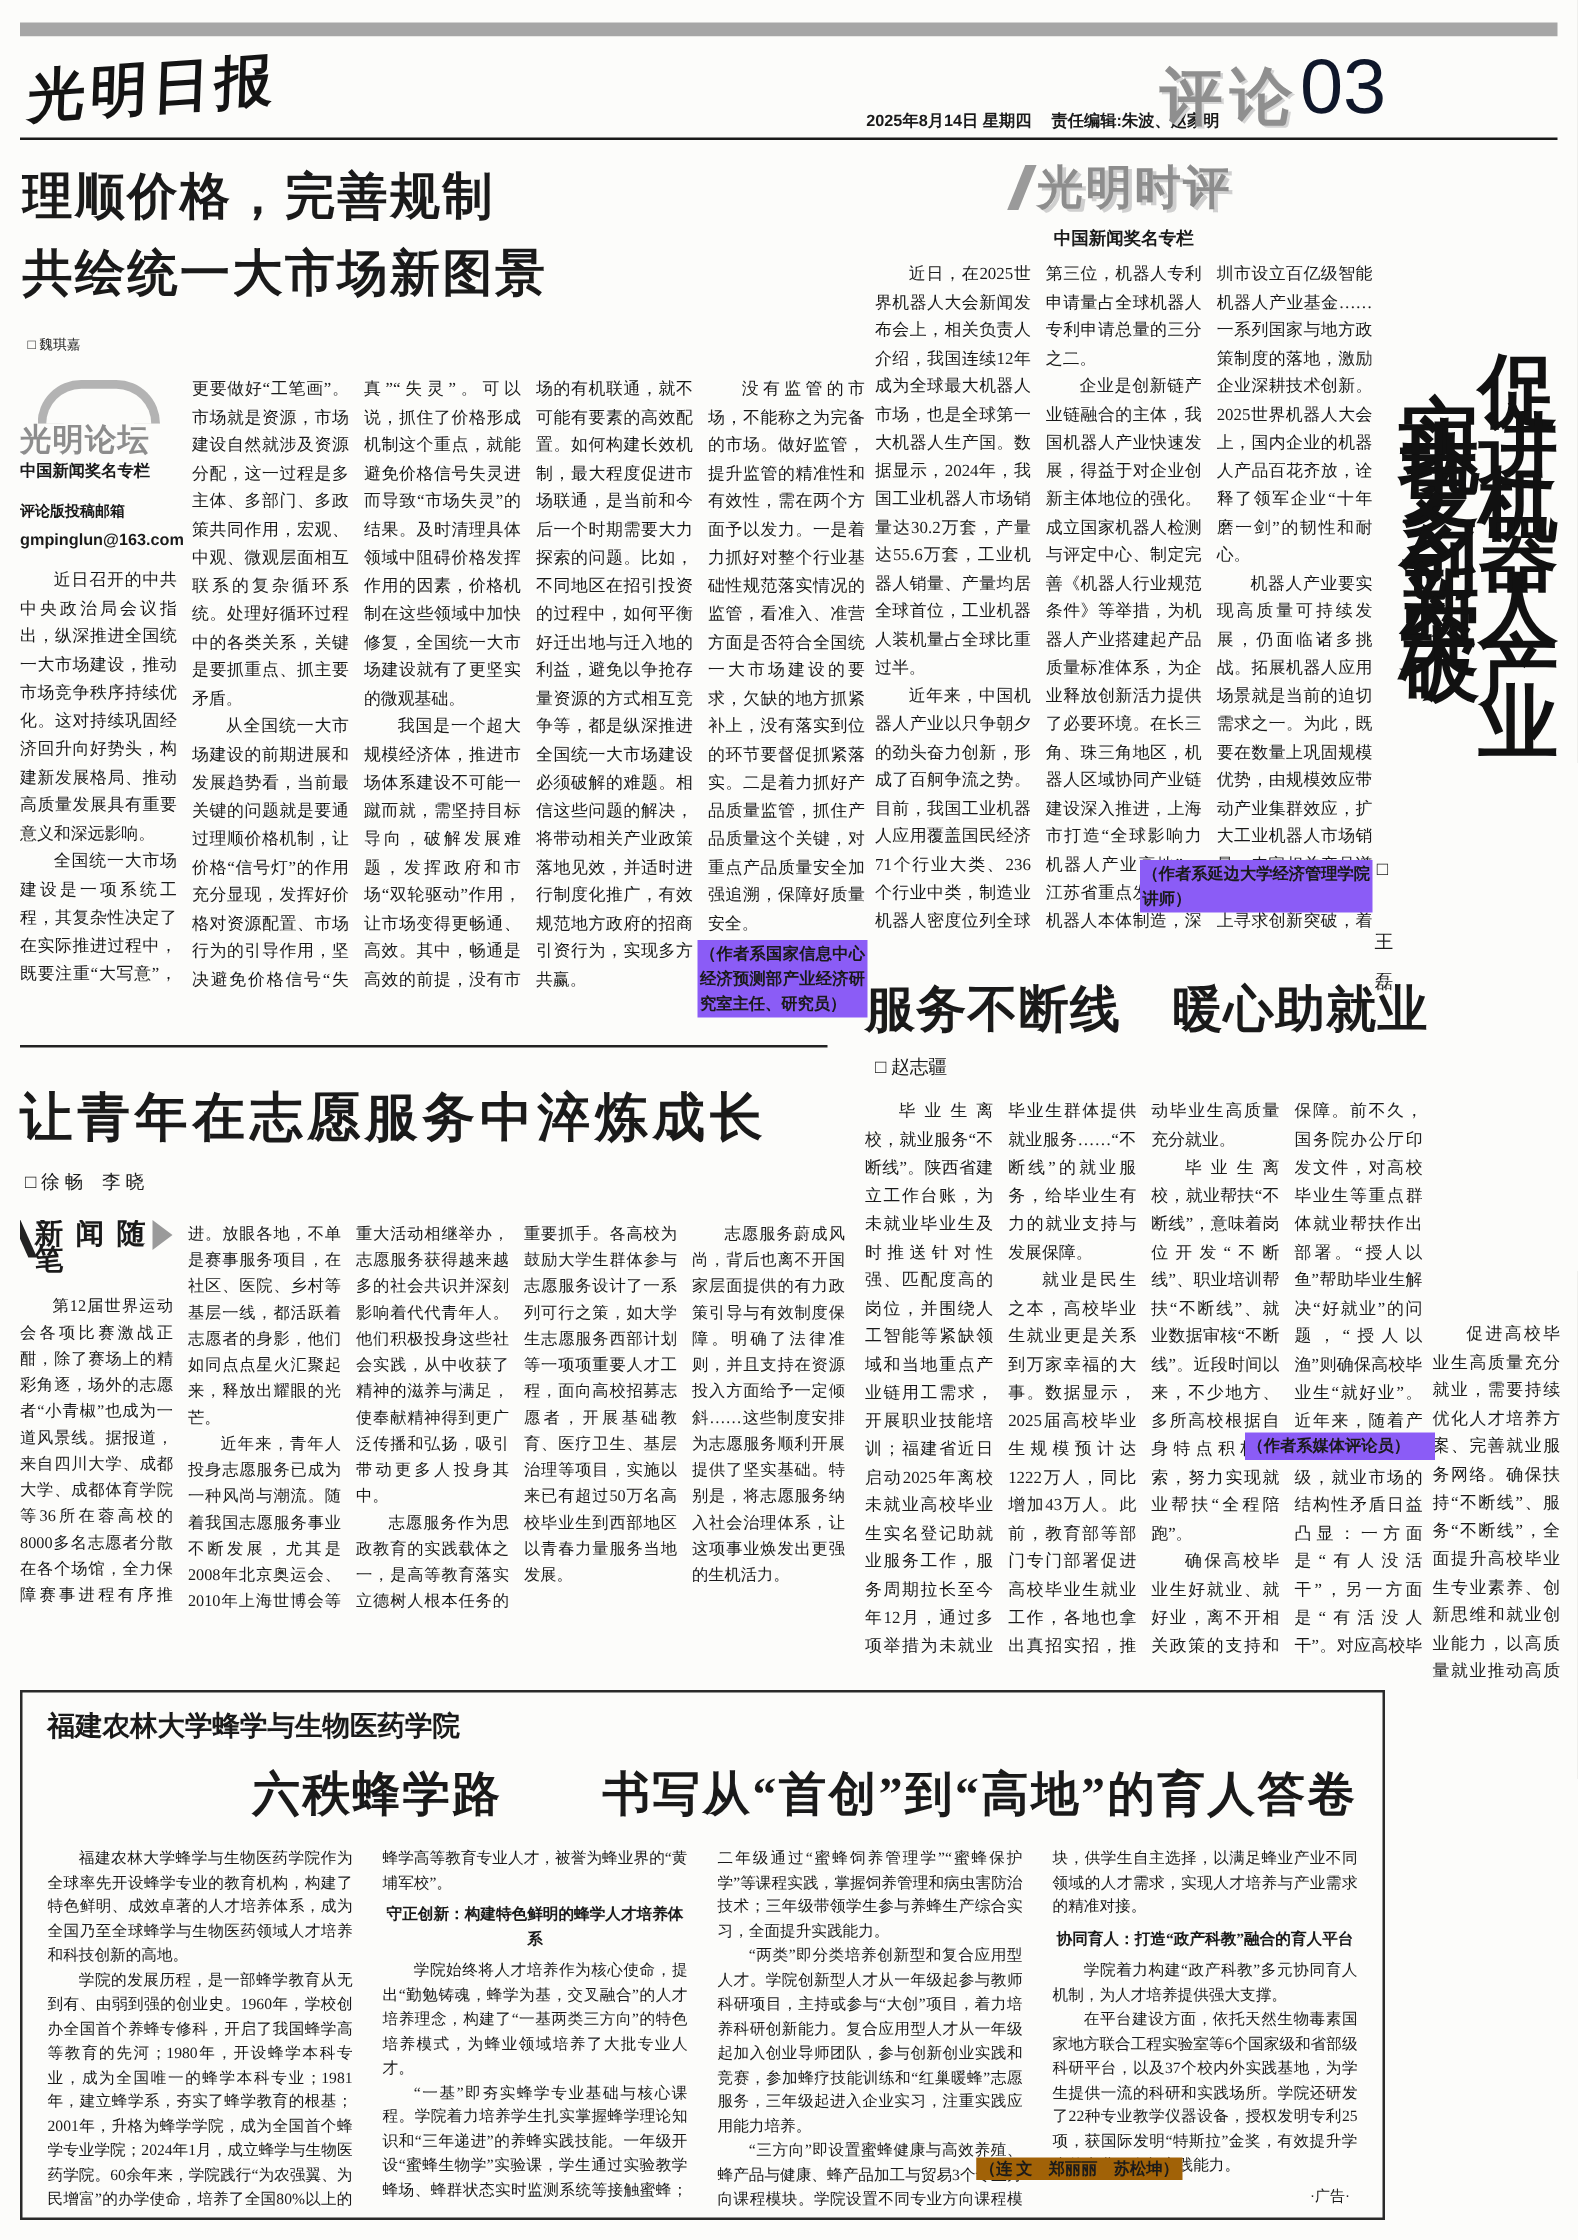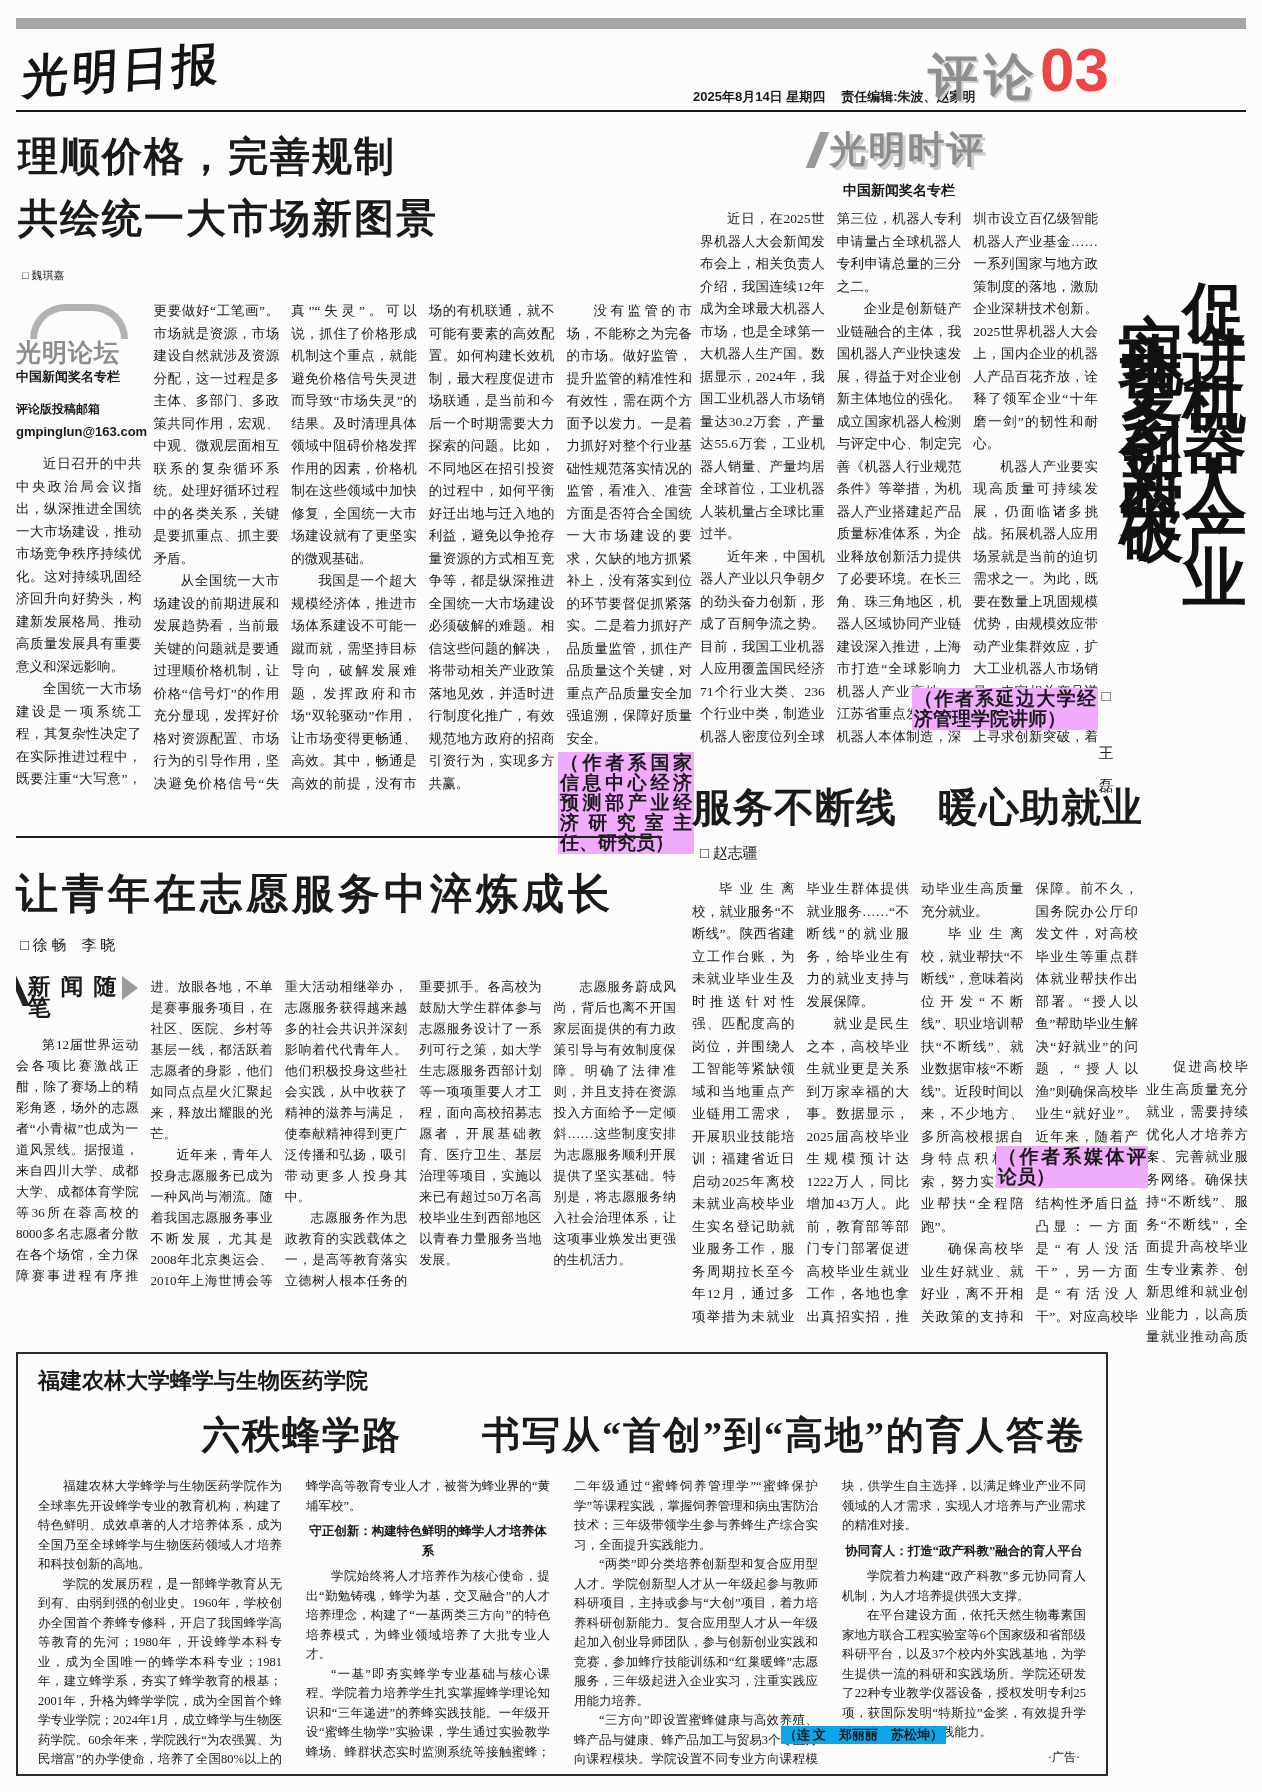--- a/index.html
+++ b/index.html
@@ -8,28 +8,28 @@
   .sans{font-family:"Liberation Sans","DejaVu Sans",sans-serif;}
 
   
   .topbar{position:absolute;left:16px;top:18px;width:1230px;height:11px;background:#a6a6a6;}
   .masthead{position:absolute;left:22px;top:40px;font-size:46px;font-weight:900;
             transform:rotate(-4deg) skewX(-6deg);letter-spacing:4px;color:#141414;}
   .dateline{position:absolute;left:693px;top:88px;font-size:13px;font-weight:bold;}
   .dateline span{margin-right:16px;}
   .section-name{position:absolute;left:928px;top:44px;font-size:50px;font-weight:900;
                 color:#8f8f8f;letter-spacing:6px;text-shadow:2px 2px 0 #d4d4d4;}
-  .page-num{position:absolute;left:1040px;top:34px;font-size:62px;font-weight:700;color:#ef4444;}
+  .page-num{position:absolute;left:1040px;top:34px;font-size:62px;font-weight:400;color:#0f172a;}
   .header-rule{position:absolute;left:16px;top:110px;width:1230px;height:2px;background:#1a1a1a;}
 
   
   .cols{column-gap:12px;text-align:justify;overflow:hidden;}
   .p{margin:0;text-indent:2em;}
   .ph{margin:6px 0;text-indent:0;text-align:center;font-weight:bold;}
-  .attr{position:absolute;font-weight:bold;background:#f0abfc;padding:1px 2px;font-size:19px;line-height:20px;text-align:justify;}
+  .attr{position:absolute;font-weight:bold;background:#8b5cf6;padding:1px 2px;font-size:13px;line-height:20px;text-align:justify;}
 
   
   .a-head{position:absolute;left:18px;top:126px;width:640px;font-size:40px;line-height:62px;
           font-weight:900;letter-spacing:2px;}
   .a-by{position:absolute;left:22px;top:268px;font-size:11px;}
   .a-body{position:absolute;left:16px;top:300px;width:676px;height:528px;
           column-count:5;font-size:13.5px;line-height:22.5px;}
   .forum-box{break-inside:avoid;text-align:left;padding-top:4px;margin-bottom:10px;}
   .forum-arc{width:84px;height:28px;border:7px solid #b3b3b3;border-bottom:none;
              border-radius:90px 90px 0 0;margin:0 auto 2px auto;}
@@ -77,21 +77,21 @@
   .suibi-tri{width:0;height:0;border-left:16px solid #9a9a9a;border-top:12px solid transparent;
              border-bottom:12px solid transparent;margin-left:5px;}
 
   
   .ad-box{position:absolute;left:16px;top:1352px;width:1092px;height:424px;border:2px solid #2a2a2a;
           box-sizing:border-box;padding:12px 20px;}
   .ad-kicker{font-size:22px;font-weight:900;font-family:"Liberation Sans","DejaVu Sans",sans-serif;}
   .ad-head{text-align:right;font-size:38px;font-weight:900;letter-spacing:2px;margin:14px 0 16px 0;}
   .ad-body{column-count:4;column-gap:24px;font-size:12.5px;line-height:19.5px;height:296px;
            text-align:justify;overflow:hidden;}
-  .ad-byline{position:absolute;right:160px;bottom:30px;font-weight:bold;font-size:13px;background:#0ea5e9;padding:0 3px;}
+  .ad-byline{position:absolute;right:160px;bottom:30px;font-weight:bold;font-size:13px;background:#a16207;padding:0 3px;}
   .ad-mark{position:absolute;right:26px;bottom:8px;font-size:12px;}
 </style>
 </head>
 <body>
 
 <div id="page">
 
   <div class="topbar"></div>
   <div class="masthead">光明日报</div>
   <div class="dateline sans">

